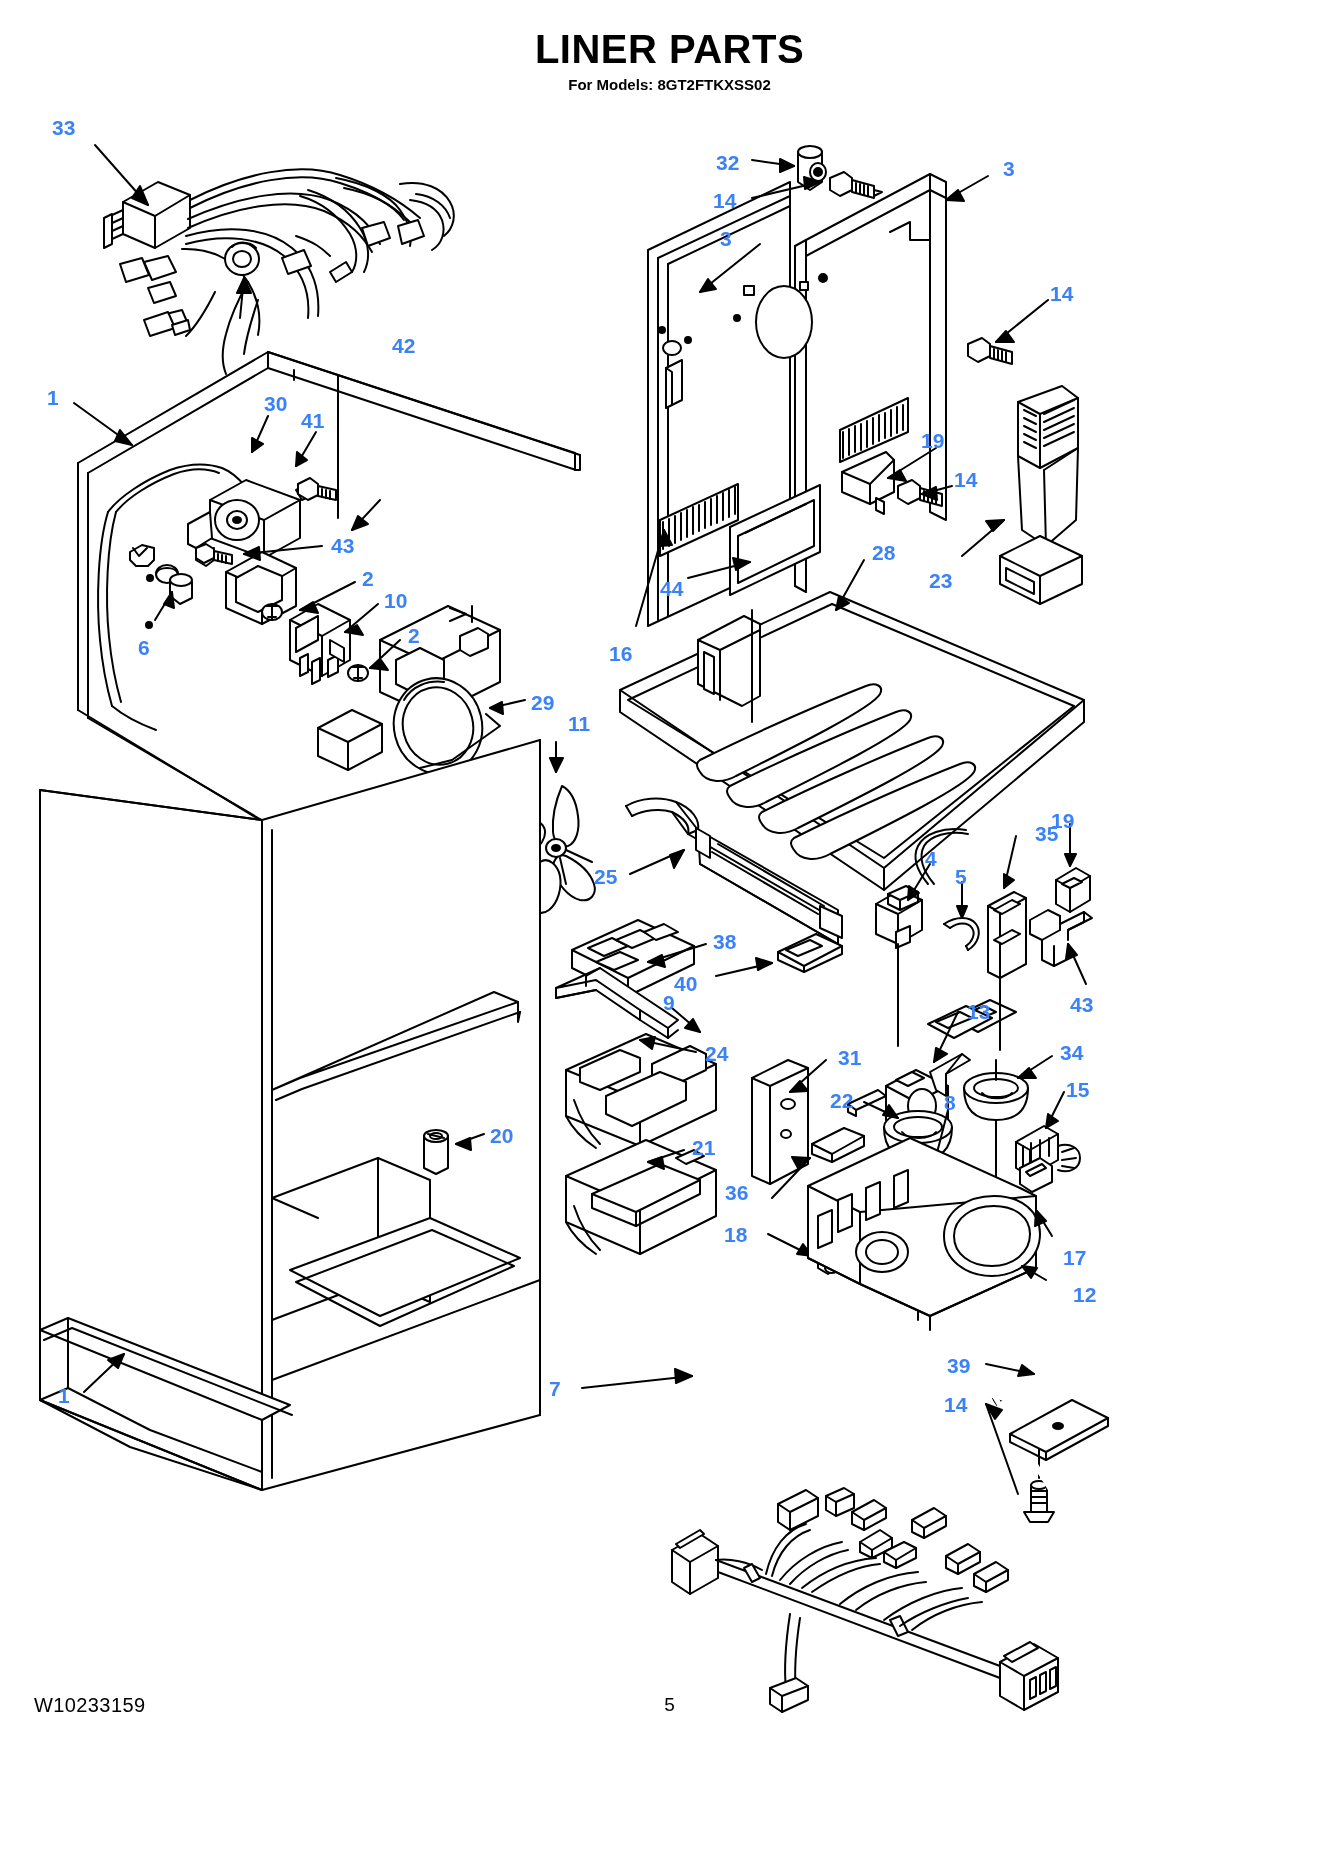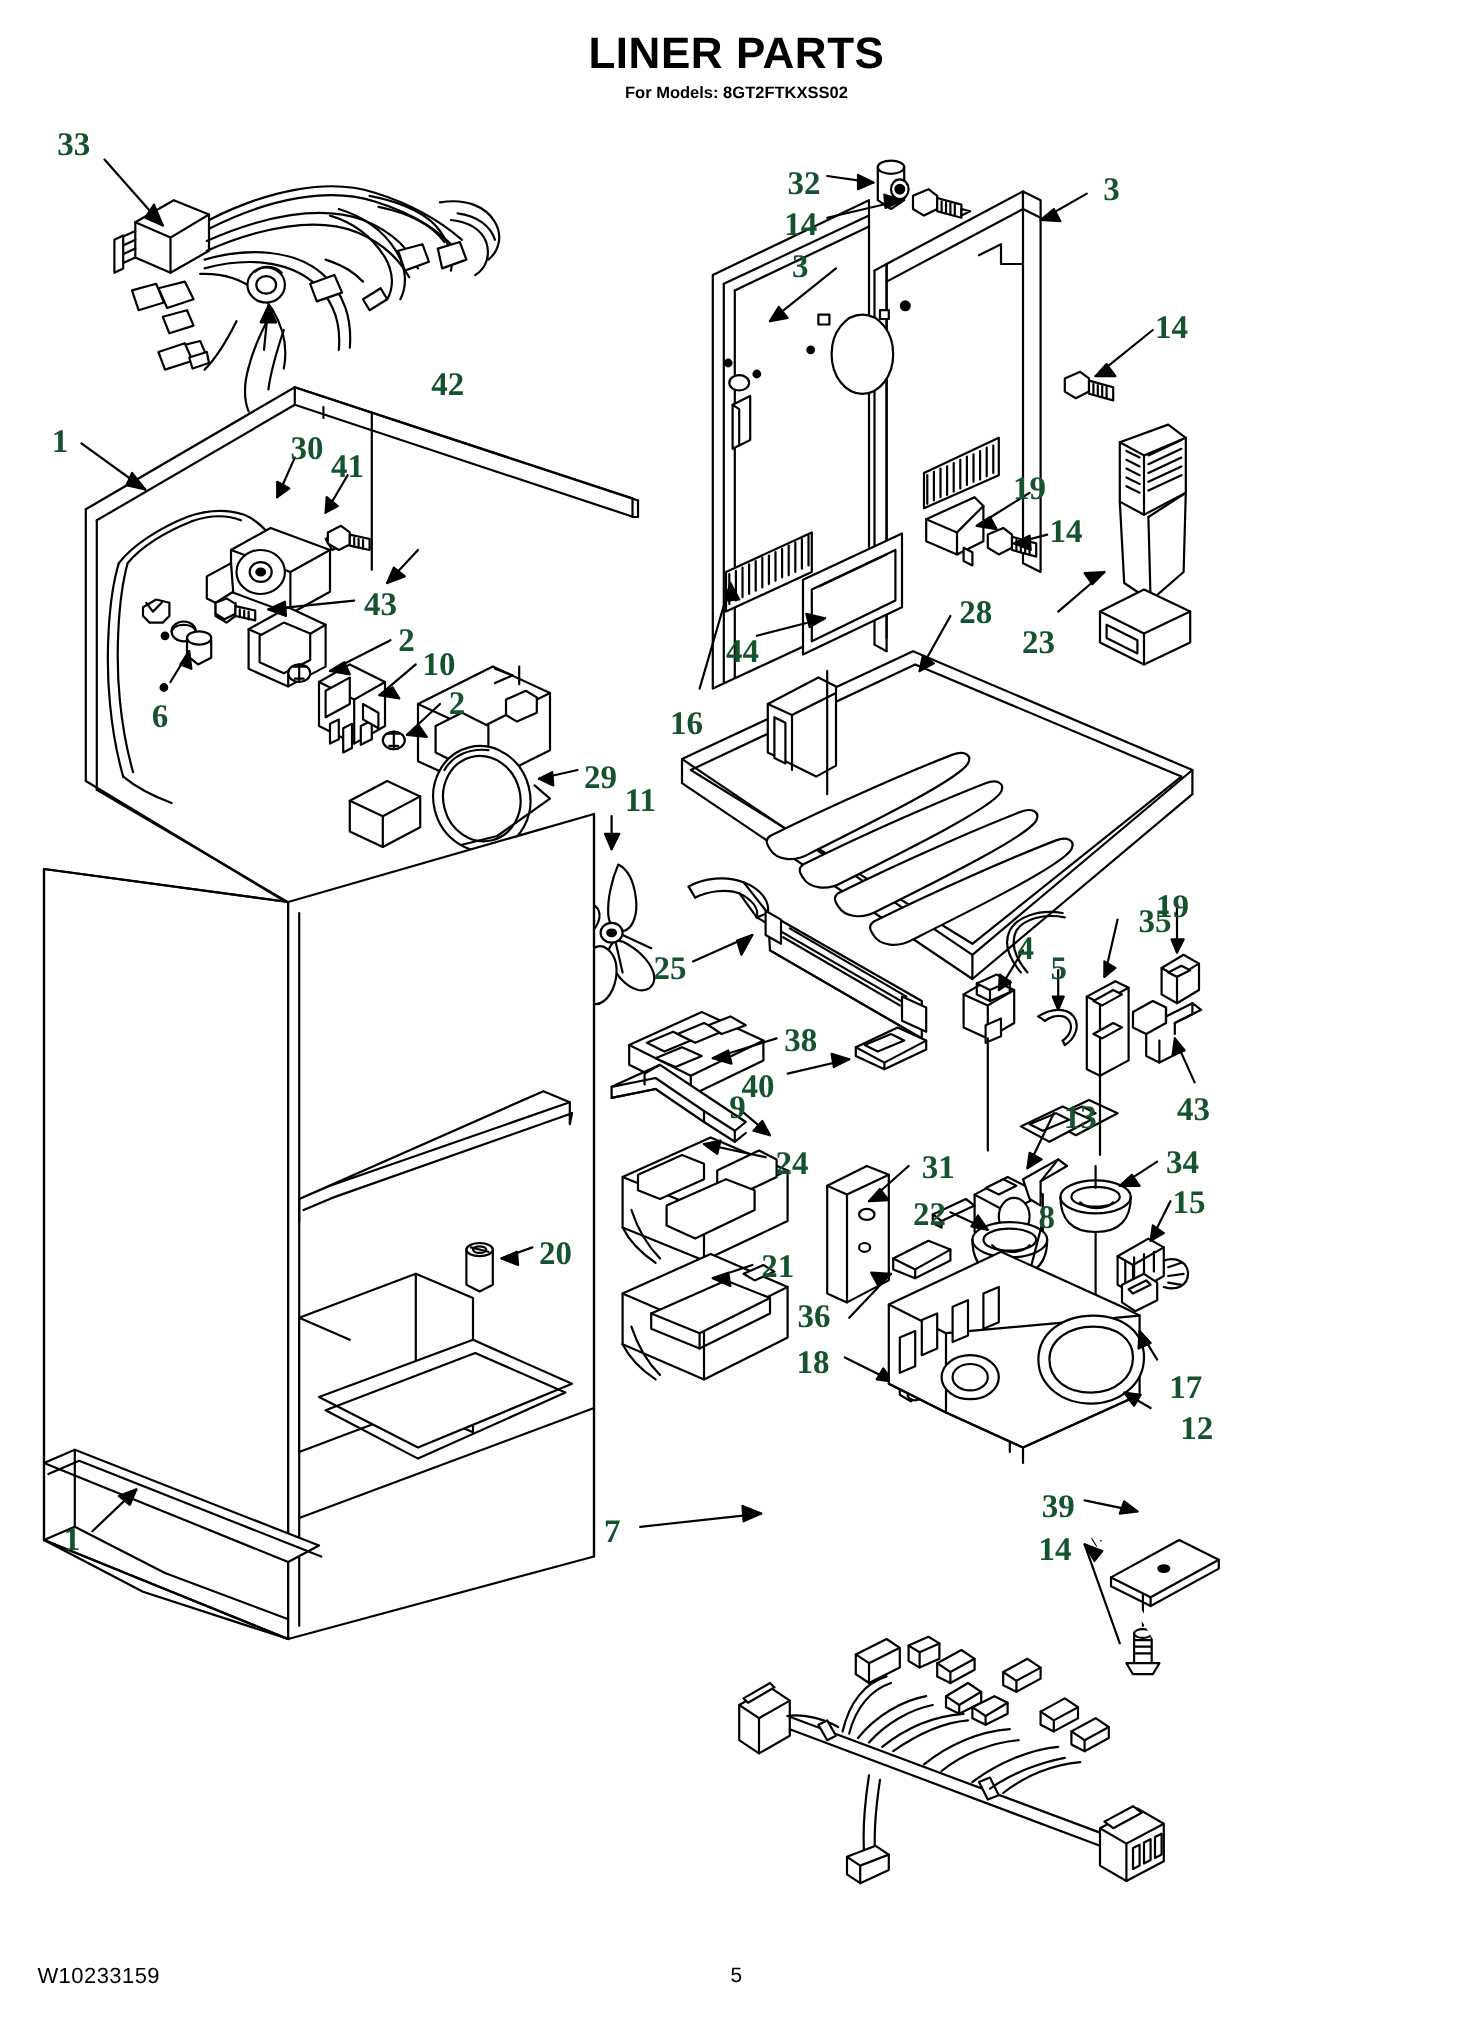--- a/index.html
+++ b/index.html
@@ -43,21 +43,21 @@
   #doc-finish {
     font-size: 21px;
     font-weight: bold;
     margin-top: 2px;
     line-height: 1.15;
   }
   
   #footer {
     position: absolute;
     left: 0;
-    top: 1786px;
+    top: 1694px;
     width: 1209px;
     height: 40px;
   }
   #footer-code {
     position: absolute;
     left: 34px;
     top: 0;
     font-size: 20px;
     font-weight: normal;
     letter-spacing: 0.4px;
@@ -75,26 +75,26 @@
     position: absolute;
     left: 0;
     top: 0;
     width: 1339px;
     height: 1849px;
   }
   #art svg { display: block; }
   
   .callout {
     position: absolute;
-    font-family: Liberation Serif, serif;
-    font-size: 30px;
+    font-family: Liberation Sans, sans-serif;
+    font-size: 21px;
     font-weight: bold;
     line-height: 1;
     white-space: nowrap;
-    color: #14532d;
+    color: #3b82f6;
     user-select: none;
   }
   .callout-layer { position: absolute; left:0; top:0; width:1339px; height:1849px; }
 </style>
 </head>
 <body>
 
 <div id="page">
 
   <div id="header">

